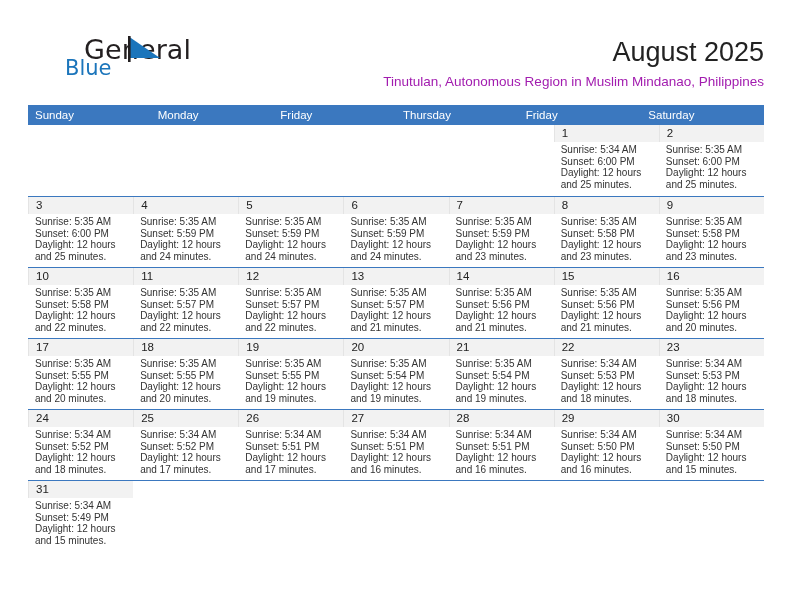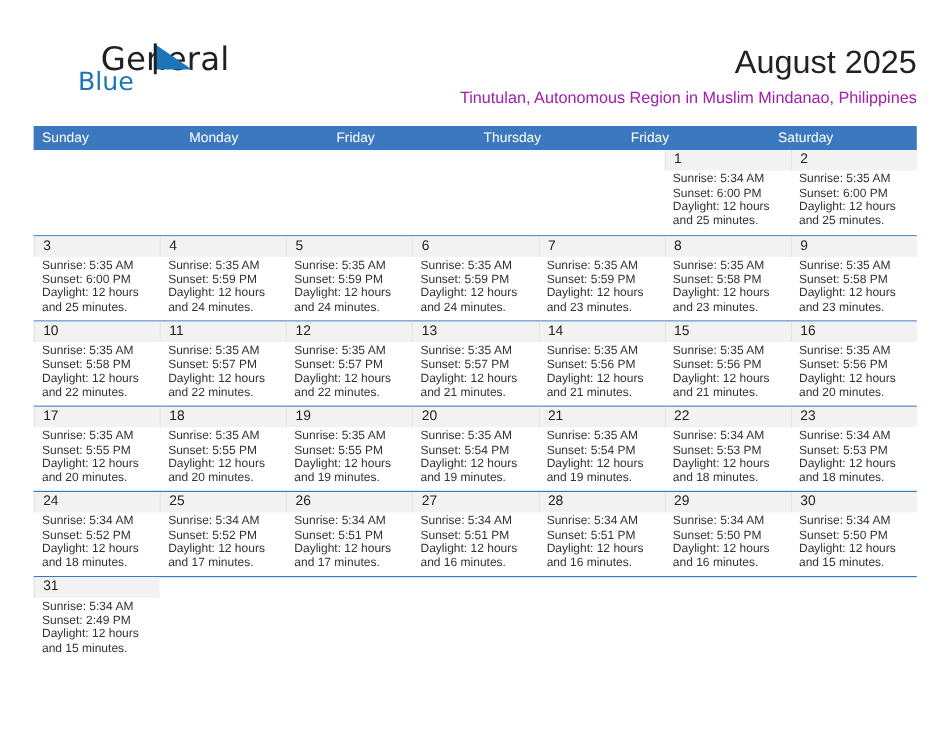--- a/index.html
+++ b/index.html
@@ -476,21 +476,21 @@
               <div>Daylight: 12 hours</div>
               <div>and 15 minutes.</div>
             </div>
           </div>
         </div>
         <div class="week last">
           <div class="cell">
             <div class="daynum">31</div>
             <div class="details">
               <div>Sunrise: 5:34 AM</div>
-              <div>Sunset: 2:49 PM</div>
+              <div>Sunset: 5:49 PM</div>
               <div>Daylight: 12 hours</div>
               <div>and 15 minutes.</div>
             </div>
           </div>
           <div class="cell blank">
             <div class="daynum"></div>
           </div>
           <div class="cell blank">
             <div class="daynum"></div>
           </div>

